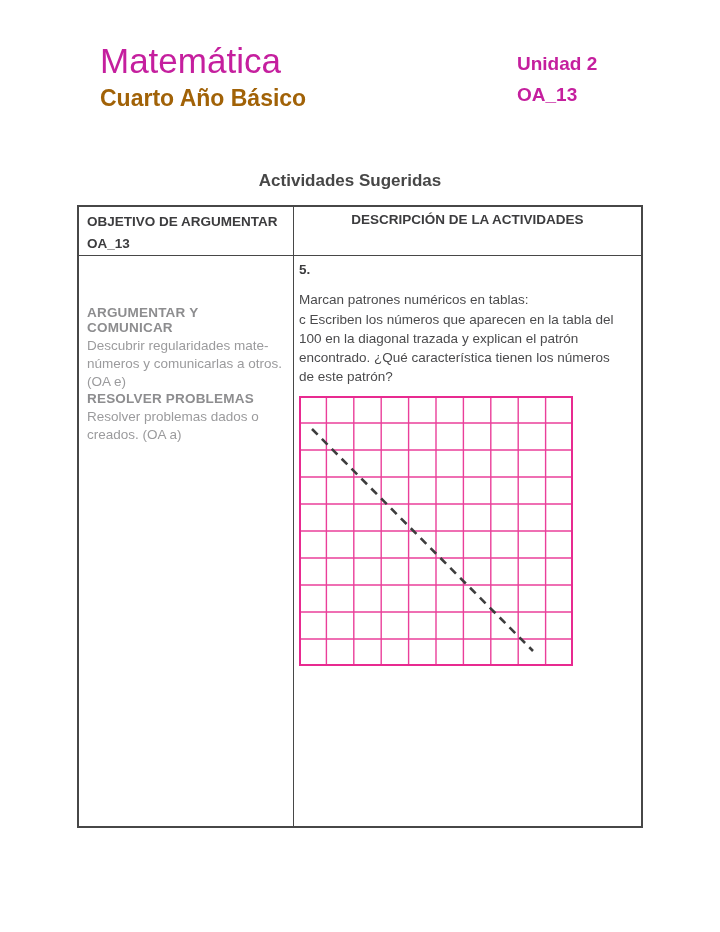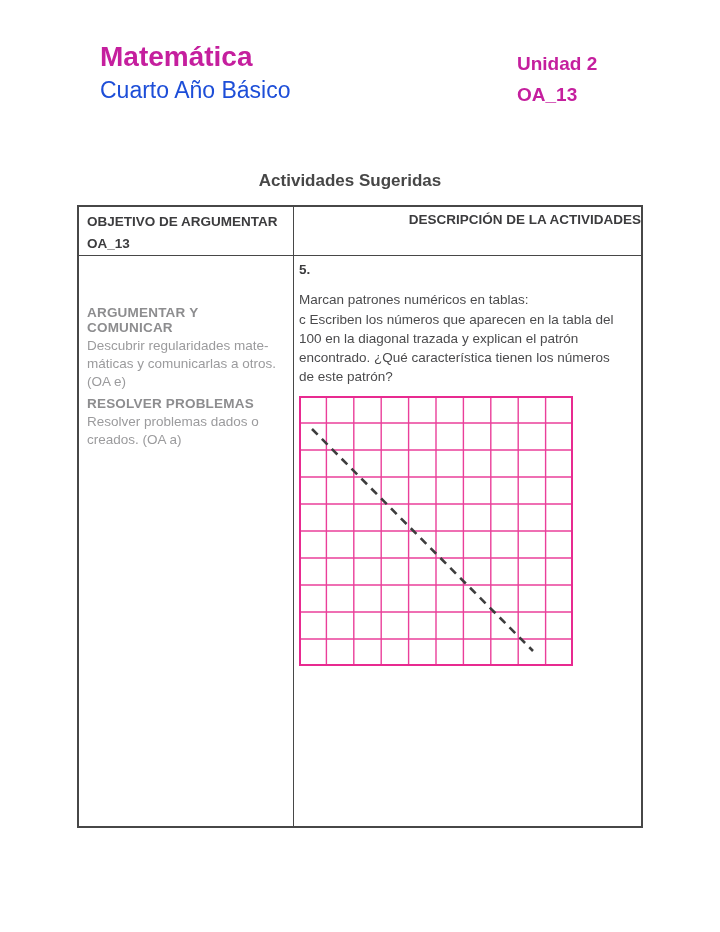--- a/index.html
+++ b/index.html
@@ -11,22 +11,22 @@
     --rule:#474747;
   }
   *{box-sizing:border-box}
   html,body{margin:0;padding:0}
   body{
     width:720px;height:932px;position:relative;overflow:hidden;
     background:#ffffff;
     font-family:"Liberation Sans",sans-serif;
   }
   .header-left{position:absolute;left:100px;top:42px}
-  .doc-title{font-size:28px;font-weight:700;color:var(--accent);line-height:1.1}
-  .doc-subtitle{font-size:23px;font-weight:400;color:#1d4ed8;margin-top:4px}
+  .doc-title{font-size:35px;font-weight:400;color:var(--accent);line-height:1.1}
+  .doc-subtitle{font-size:23px;font-weight:700;color:#a16207;margin-top:4px}
   .header-right{position:absolute;left:517px;top:53px}
   .unit-label{font-size:19px;font-weight:700;color:var(--accent)}
   .oa-label{font-size:19px;font-weight:700;color:var(--accent);margin-top:9px}
 
   .section-title{
     position:absolute;top:171px;left:0;width:700px;margin:0;
     text-align:center;font-size:17px;font-weight:700;color:#474747;
   }
 
   .activity-table{
@@ -36,31 +36,31 @@
     background:#fff;
   }
   .cell{min-width:0}
   .th-left,.td-left{border-right:1.5px solid var(--rule)}
   .th-left,.th-right{border-bottom:1.5px solid var(--rule)}
   .th-left{
     padding:4px 8px;font-size:13.5px;font-weight:700;color:var(--ink);
     line-height:1.6;white-space:pre-line;
   }
   .th-right{
-    padding-top:5px;text-align:right;font-size:13.5px;font-weight:700;color:var(--ink);
+    padding-top:5px;text-align:center;font-size:13.5px;font-weight:700;color:var(--ink);
   }
   .td-left{padding:5px 8px}
   .objective{
     margin:0;font-size:13.5px;font-weight:700;color:var(--ink);
     line-height:19px;white-space:pre-line;
   }
   .skills{margin-top:44px}
   .skill-title{font-size:13.5px;font-weight:700;color:var(--gray-title);letter-spacing:.2px}
   .skill-body{font-size:13.5px;color:var(--gray-body);line-height:18px;margin-top:2px;white-space:pre-line}
-  .skill + .skill{margin-top:5px}
+  .skill + .skill{}
 
   .td-right{padding:6px 8px 0 5px}
   .act-num{margin:0;font-size:13.5px;font-weight:700;color:var(--ink)}
   .act-p{margin:13px 0 0 0;font-size:13.5px;color:var(--ink-soft);line-height:19px;white-space:pre-line}
   .act-p.last{margin-top:1px}
   .hundreds-grid{display:block;margin-top:10px}
 </style>
 </head>
 <body>
 
@@ -83,21 +83,21 @@
     <div class="cell th-left">OBJETIVO DE ARGUMENTAR
 OA_13</div>
 
     <div class="cell th-right">DESCRIPCIÓN DE LA ACTIVIDADES</div>
 
     <div class="cell td-left">
       <div class="skills">
         <div class="skill">
           <div class="skill-title">ARGUMENTAR Y COMUNICAR</div>
           <div class="skill-body">Descubrir regularidades mate-
-máticas y comunicarlas a otros.
+números y comunicarlas a otros.
 (OA e)</div>
         </div>
         <div class="skill">
           <div class="skill-title">RESOLVER PROBLEMAS</div>
           <div class="skill-body">Resolver problemas dados o
 creados. (OA a)</div>
         </div>
       </div>
     </div>
 

